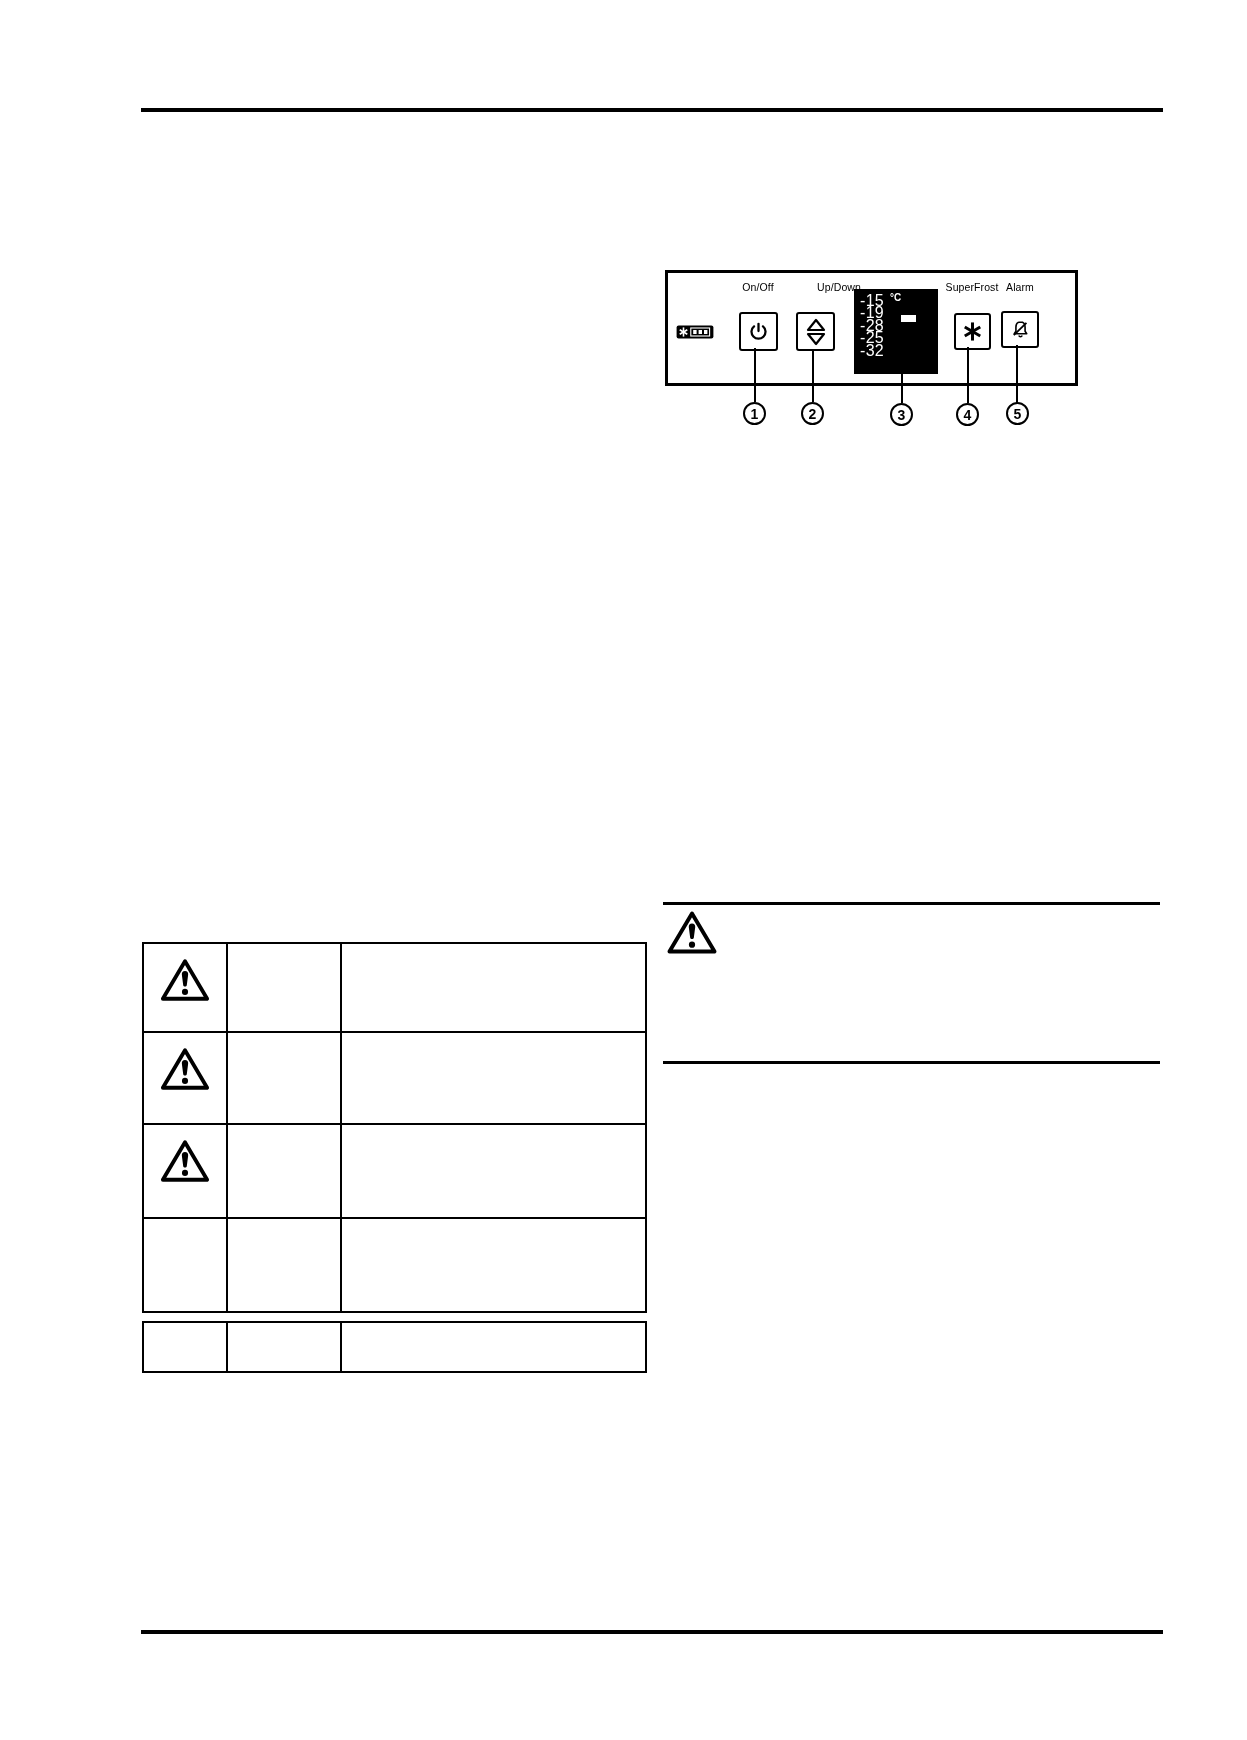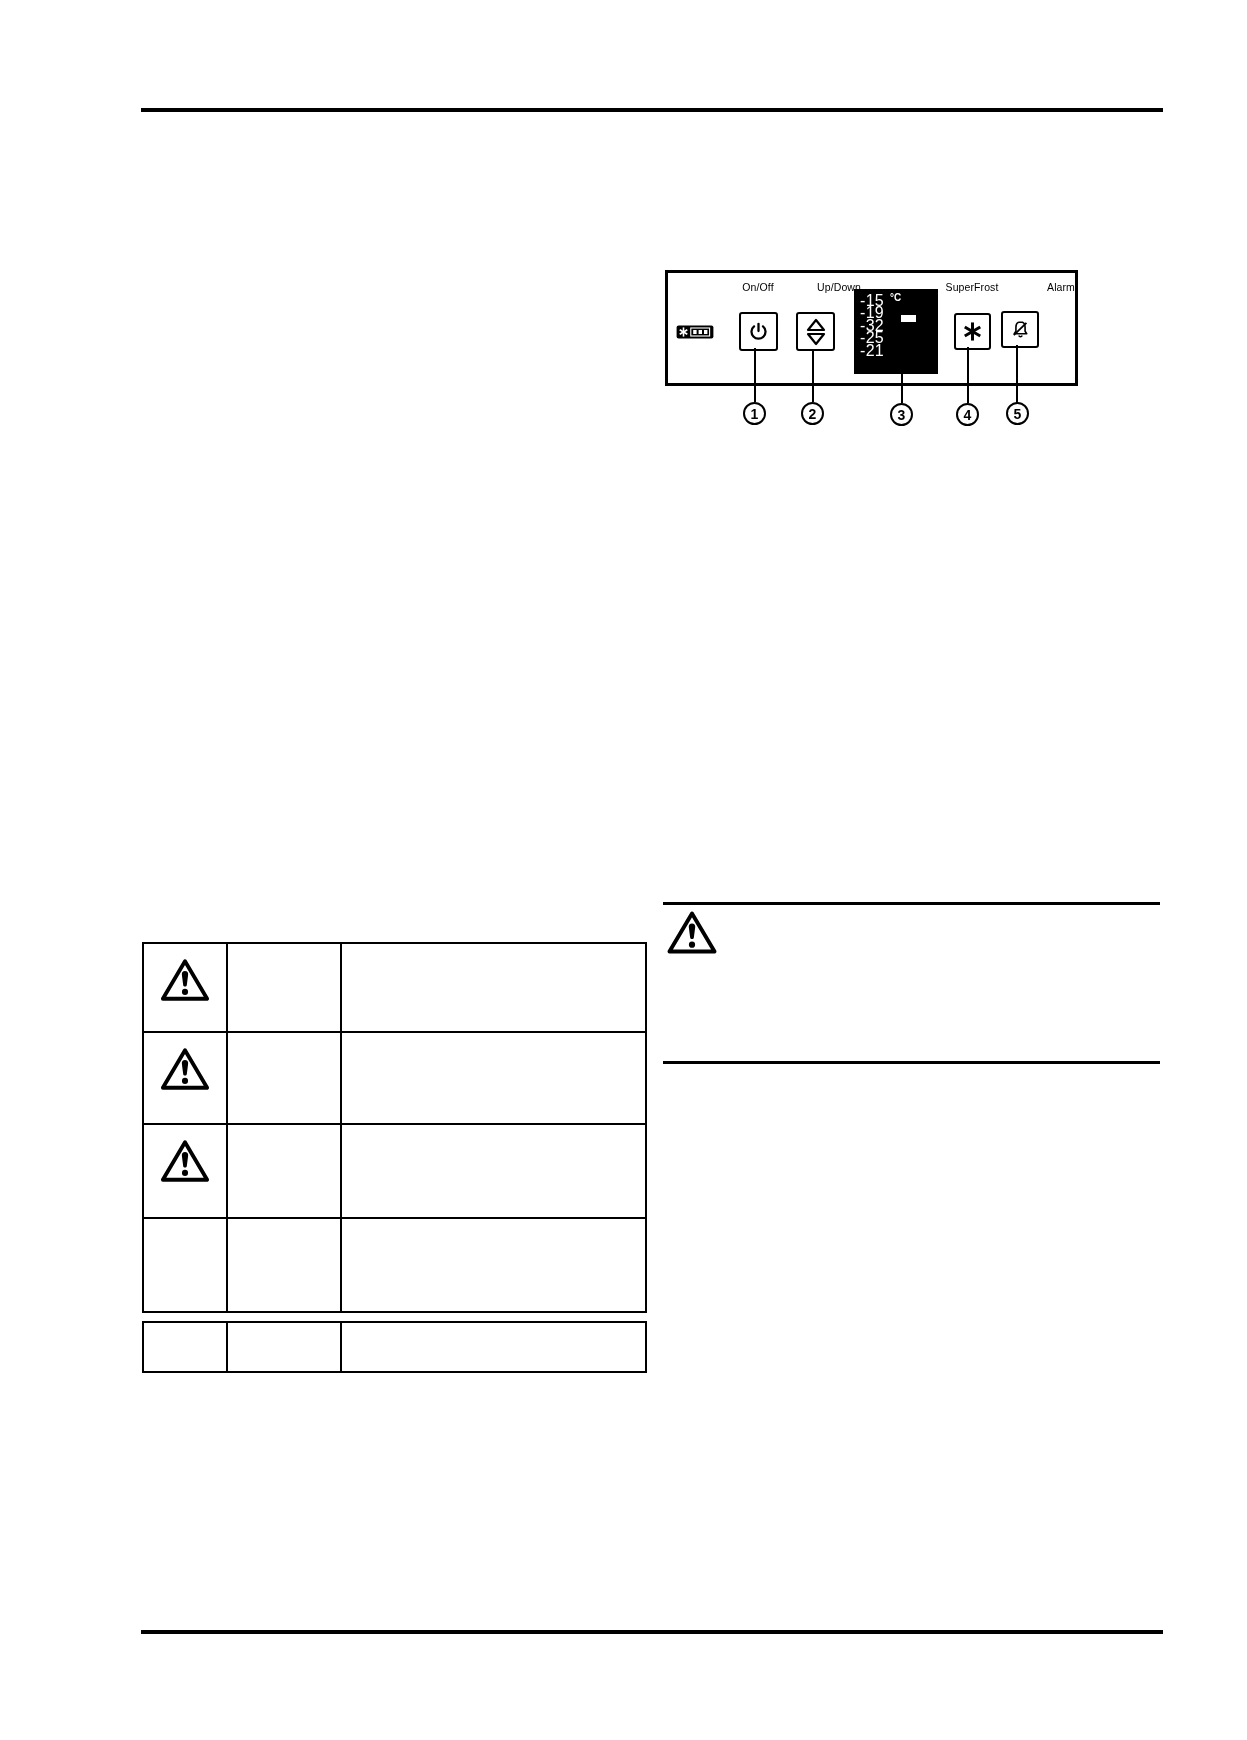--- a/index.html
+++ b/index.html
@@ -100,39 +100,39 @@
         <polygon points="10,2 18,12 2,12" fill="#fff" stroke="#000" stroke-width="2.2" stroke-linejoin="round"></polygon>
         <polygon points="2,16 18,16 10,26" fill="#fff" stroke="#000" stroke-width="2.2" stroke-linejoin="round"></polygon>
       </svg>
     </div>
 
     <div class="tdisplay">
       <span class="unit">°C</span>
       <div class="temps">
         <span>-15</span>
         <span>-19</span>
+        <span>-28</span>
+        <span>-25</span>
         <span>-32</span>
-        <span>-25</span>
-        <span>-21</span>
       </div>
       <div class="indicator"></div>
     </div>
 
     <span class="lbl" style="left:259px;">SuperFrost</span>
     <div class="pbtn" style="left:286px;top:40px;width:37px;height:37px;">
       <svg width="21" height="21" viewBox="0 0 22 22">
         <g stroke="#000" stroke-width="3.1">
           <line x1="11" y1="1.5" x2="11" y2="20.5"></line>
           <line x1="2.9" y1="6.3" x2="19.1" y2="15.7"></line>
           <line x1="2.9" y1="15.7" x2="19.1" y2="6.3"></line>
         </g>
       </svg>
     </div>
 
-    <span class="lbl" style="left:307px;margin-left:41px;">Alarm</span>
+    <span class="lbl" style="left:307px;">Alarm</span>
     <div class="pbtn" style="left:333px;top:38px;width:38px;height:37px;">
       <svg width="21" height="21" viewBox="0 0 22 22">
         <path d="M11 3.2 c-3.2 0 -4.8 2.4 -4.8 5.4 l0 4.2 -1.7 2.6 13 0 -1.7 -2.6 0 -4.2 c0 -3 -1.6 -5.4 -4.8 -5.4 z" fill="none" stroke="#000" stroke-width="1.7" stroke-linejoin="round"></path>
         <path d="M9.2 17.3 a1.9 1.9 0 0 0 3.6 0" fill="none" stroke="#000" stroke-width="1.5"></path>
         <line x1="4" y1="16.8" x2="17.2" y2="4" stroke="#000" stroke-width="1.9"></line>
       </svg>
     </div>
   </div>
 
   <div class="stem" style="left:754px;top:348px;height:54px;"></div>

